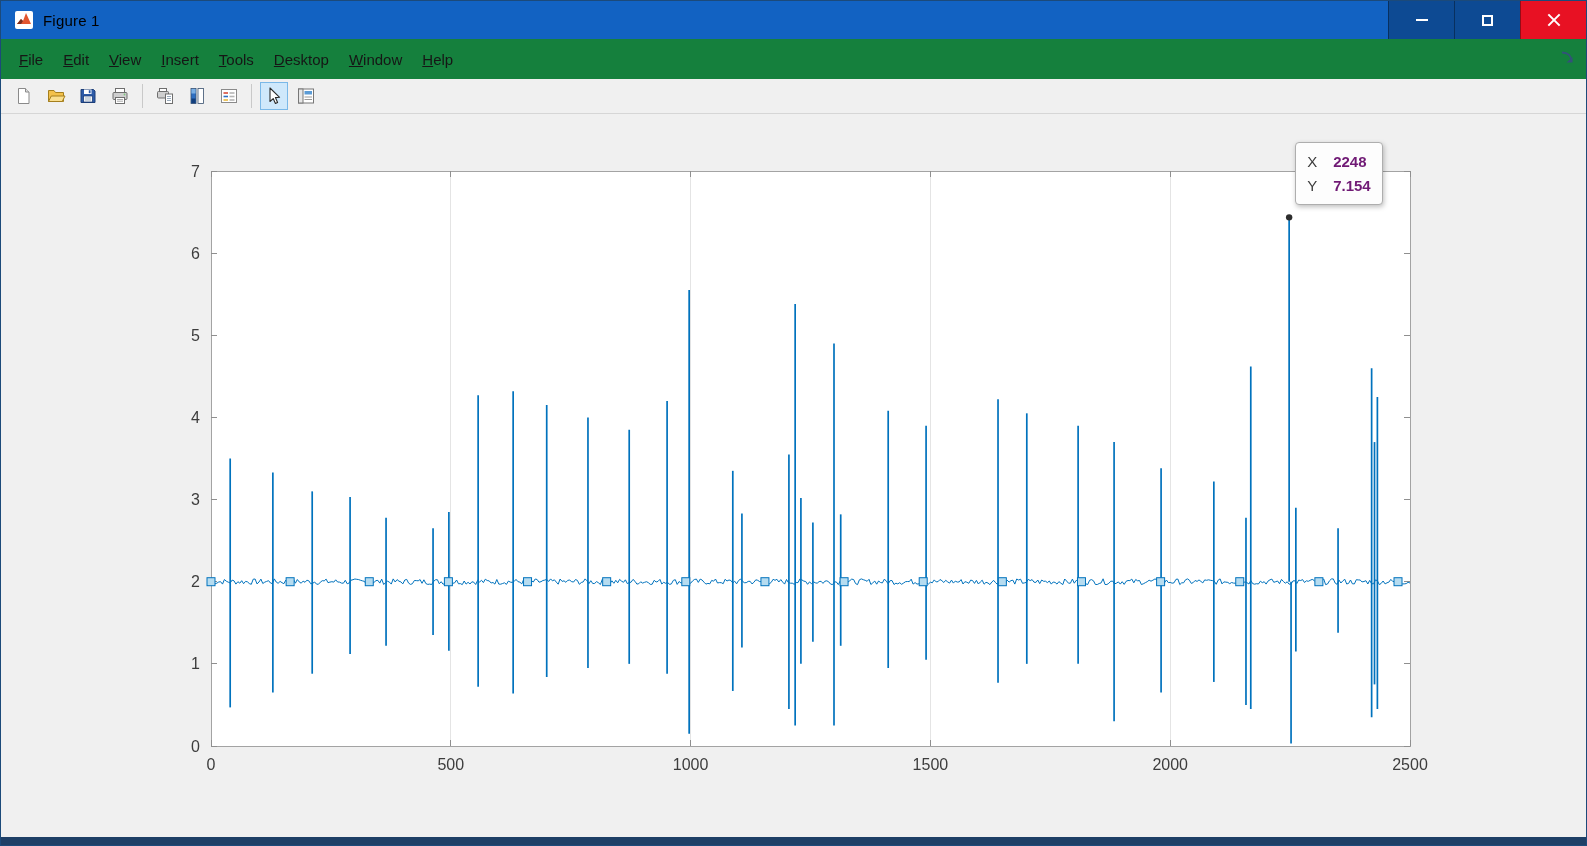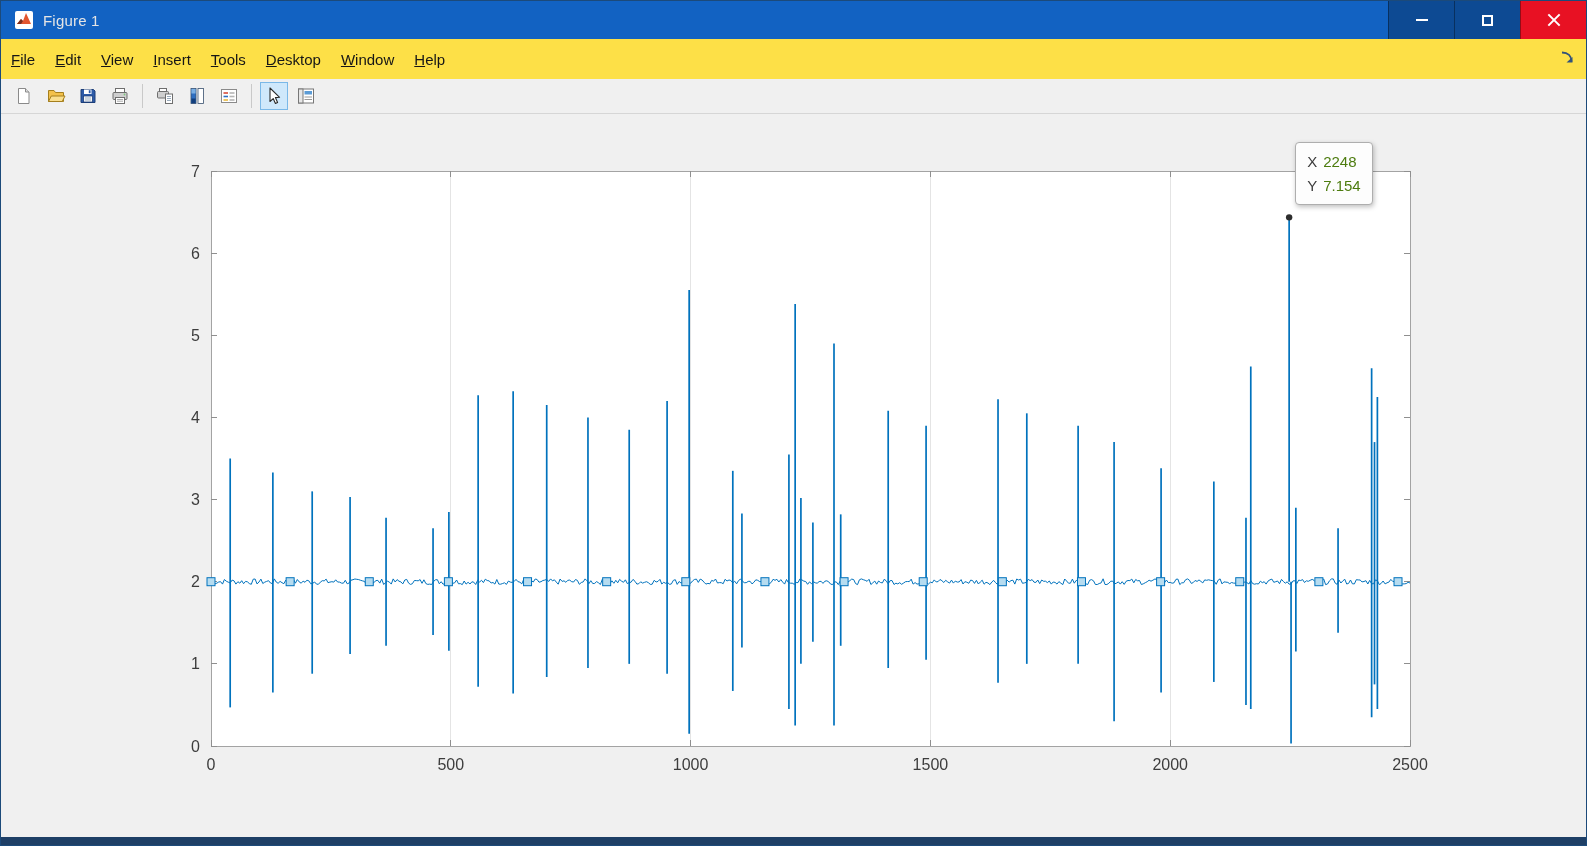--- a/index.html
+++ b/index.html
@@ -1,50 +1,50 @@
 <!DOCTYPE html>
 <html><head>
 <meta charset="utf-8">
 <style>
   *{margin:0;padding:0;box-sizing:border-box}
   html,body{width:1587px;height:846px}
   body{background:#c9c9c9;font-family:"Liberation Sans","DejaVu Sans",sans-serif}
   .win{position:relative;width:1587px;height:846px;background:#f0f0f0;border:1px solid #1c4a7a;overflow:hidden}
 
   
-  .titlebar{position:absolute;top:0;left:0;right:0;height:38px;background:#1262c2;display:flex;align-items:center;color:#e5e5e5}
+  .titlebar{position:absolute;top:0;left:0;right:0;height:38px;background:#1262c2;display:flex;align-items:center;color:#000000}
   .app-icon{width:20px;height:20px;margin:0 9px 0 13px;flex:0 0 auto}
   .title-text{font-size:15px;letter-spacing:.2px}
   .win-controls{margin-left:auto;display:flex;height:100%}
   .wc-btn{width:66px;height:100%;display:flex;align-items:center;justify-content:center;background:rgba(0,0,0,.24);border-left:1px solid rgba(0,0,0,.35);cursor:pointer}
   .wc-btn.close{background:#e81123}
   .glyph-min{width:12px;height:2px;background:#fff}
   .glyph-max{width:11px;height:11px;border:2px solid #fff}
   .glyph-close{position:relative;width:14px;height:14px}
   .glyph-close::before,.glyph-close::after{content:"";position:absolute;left:-1px;top:6px;width:16px;height:2px;background:#fff}
   .glyph-close::before{transform:rotate(45deg)}
   .glyph-close::after{transform:rotate(-45deg)}
 
   
-  .menubar{position:absolute;top:38px;left:0;right:0;height:40px;background:#fde047;display:flex;align-items:center;padding-left:0}
+  .menubar{position:absolute;top:38px;left:0;right:0;height:40px;background:#15803d;display:flex;align-items:center;padding-left:8px}
   .menu-item{font-size:15px;color:#161616;padding:7px 10px;cursor:default}
   .menu-item u{text-decoration:underline}
   .dock-btn{position:absolute;right:9px;top:9px;width:20px;height:20px;background:transparent;border:none;cursor:pointer}
 
   
   .toolbar{position:absolute;top:78px;left:0;right:0;height:35px;background:#f0f0f0;border-bottom:1px solid #d6d6d6;display:flex;align-items:center;padding-left:9px}
   .tbtn{width:28px;height:28px;display:flex;align-items:center;justify-content:center;border:1px solid transparent;background:transparent;margin-right:4px;cursor:pointer}
   .tbtn.active{background:#cfe8fb;border:1px solid #7ab8e8}
   .tsep{width:1px;height:24px;background:#c9c9c9;margin:0 8px 0 4px}
 
   
   .canvas{position:absolute;top:113px;left:0;right:0;height:725px;background:#f0f0f0}
   #plot-svg{position:absolute;top:0;left:0}
   .datatip{position:absolute;background:#fdfdfd;border:1px solid #aeaeae;border-radius:4px;padding:7px 11px 6px 11px;font-size:15px;color:#3c3c3c;box-shadow:1px 2px 5px rgba(0,0,0,.25);line-height:1.6;white-space:nowrap;cursor:move}
-  .datatip .val{color:#4d7c0f;font-weight:normal;margin-left:6px}
+  .datatip .val{color:#701a75;font-weight:bold;margin-left:16px}
   .bottom-strip{position:absolute;left:0;right:0;bottom:0;height:8px;background:#1e3f66}
 </style>
 </head>
 <body>
 
 <div class="win">
 
   <div class="titlebar">
     <svg class="app-icon" viewBox="0 0 20 20">
       <rect x="1" y="1" width="18" height="18" rx="2" fill="#ffffff"></rect>

